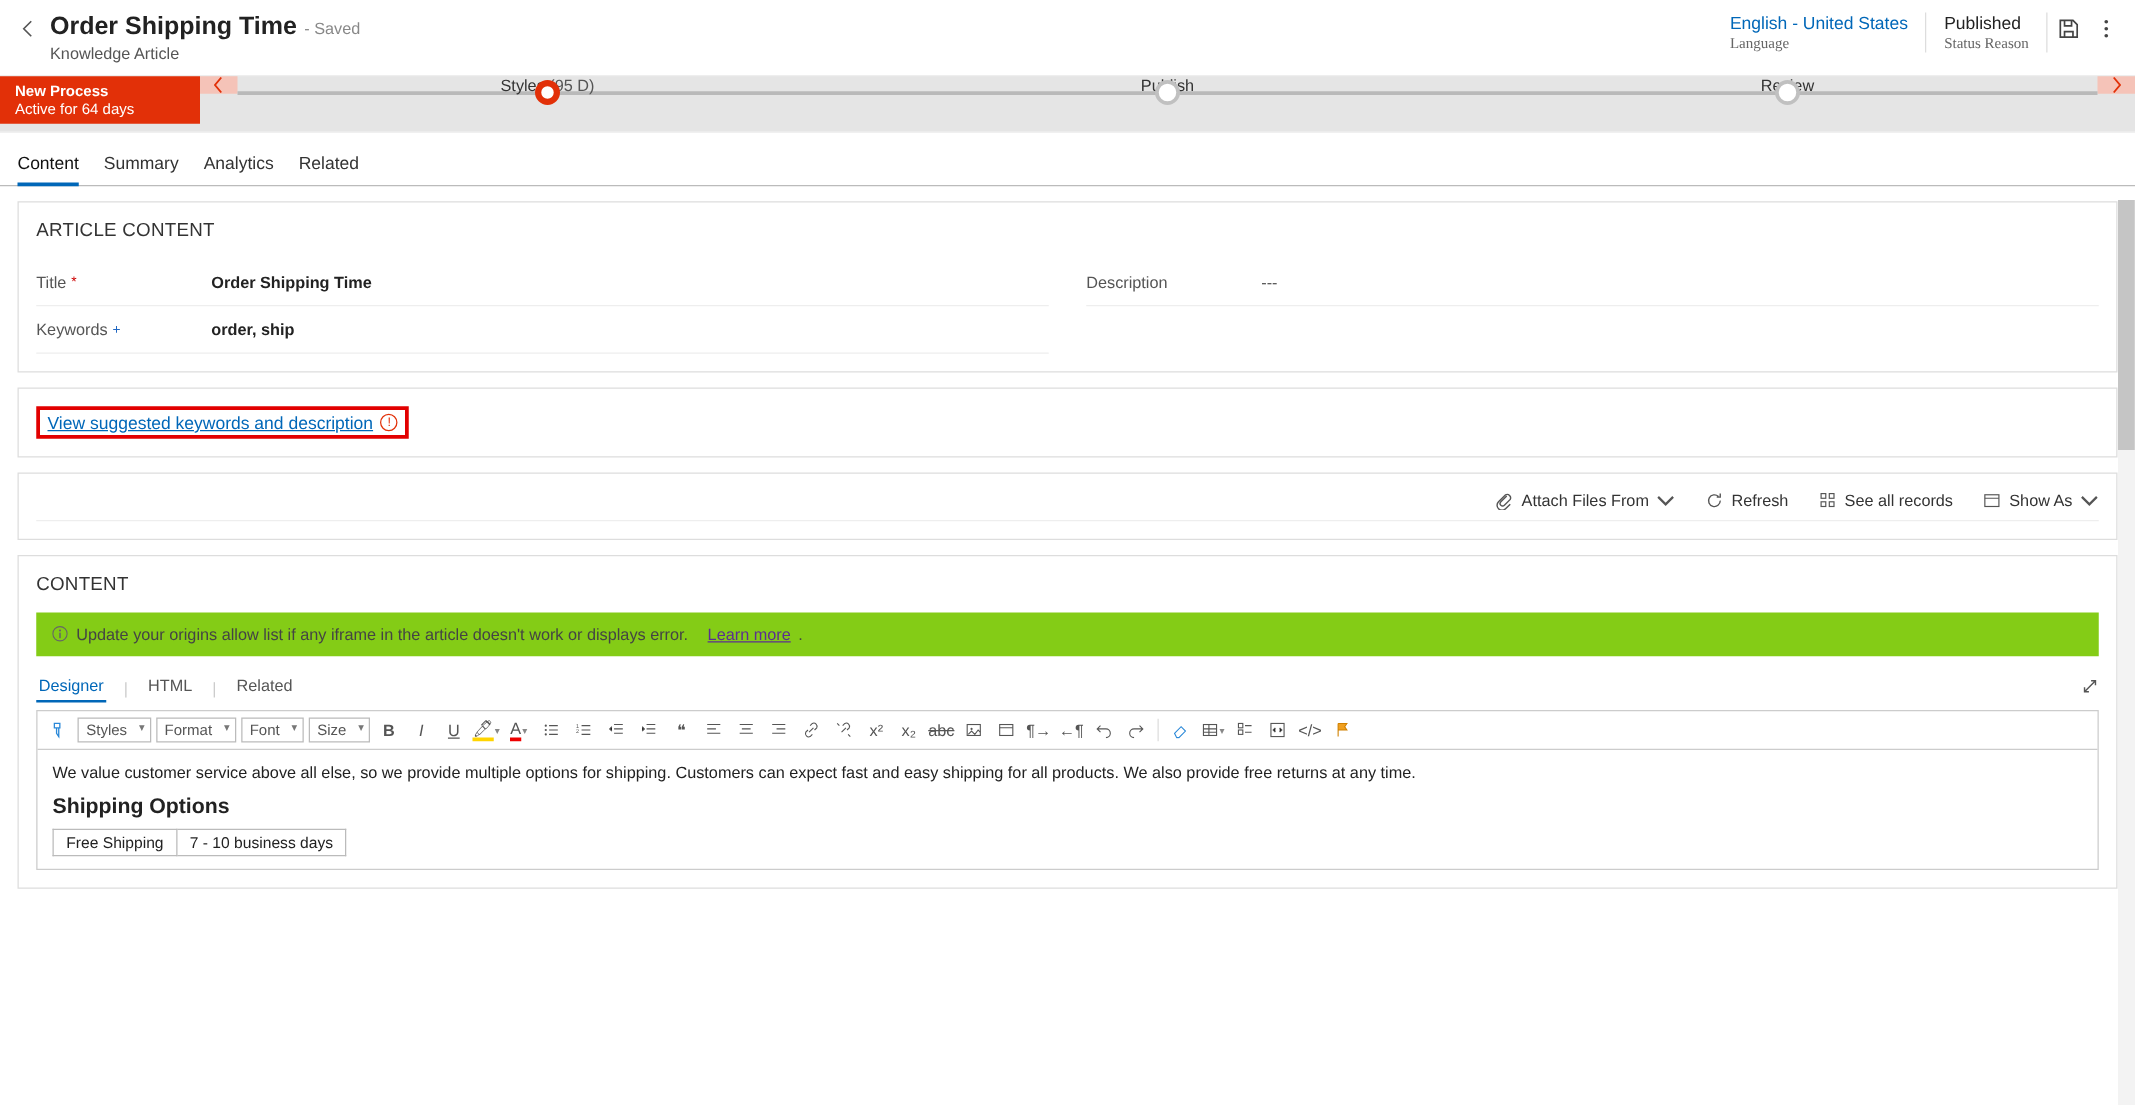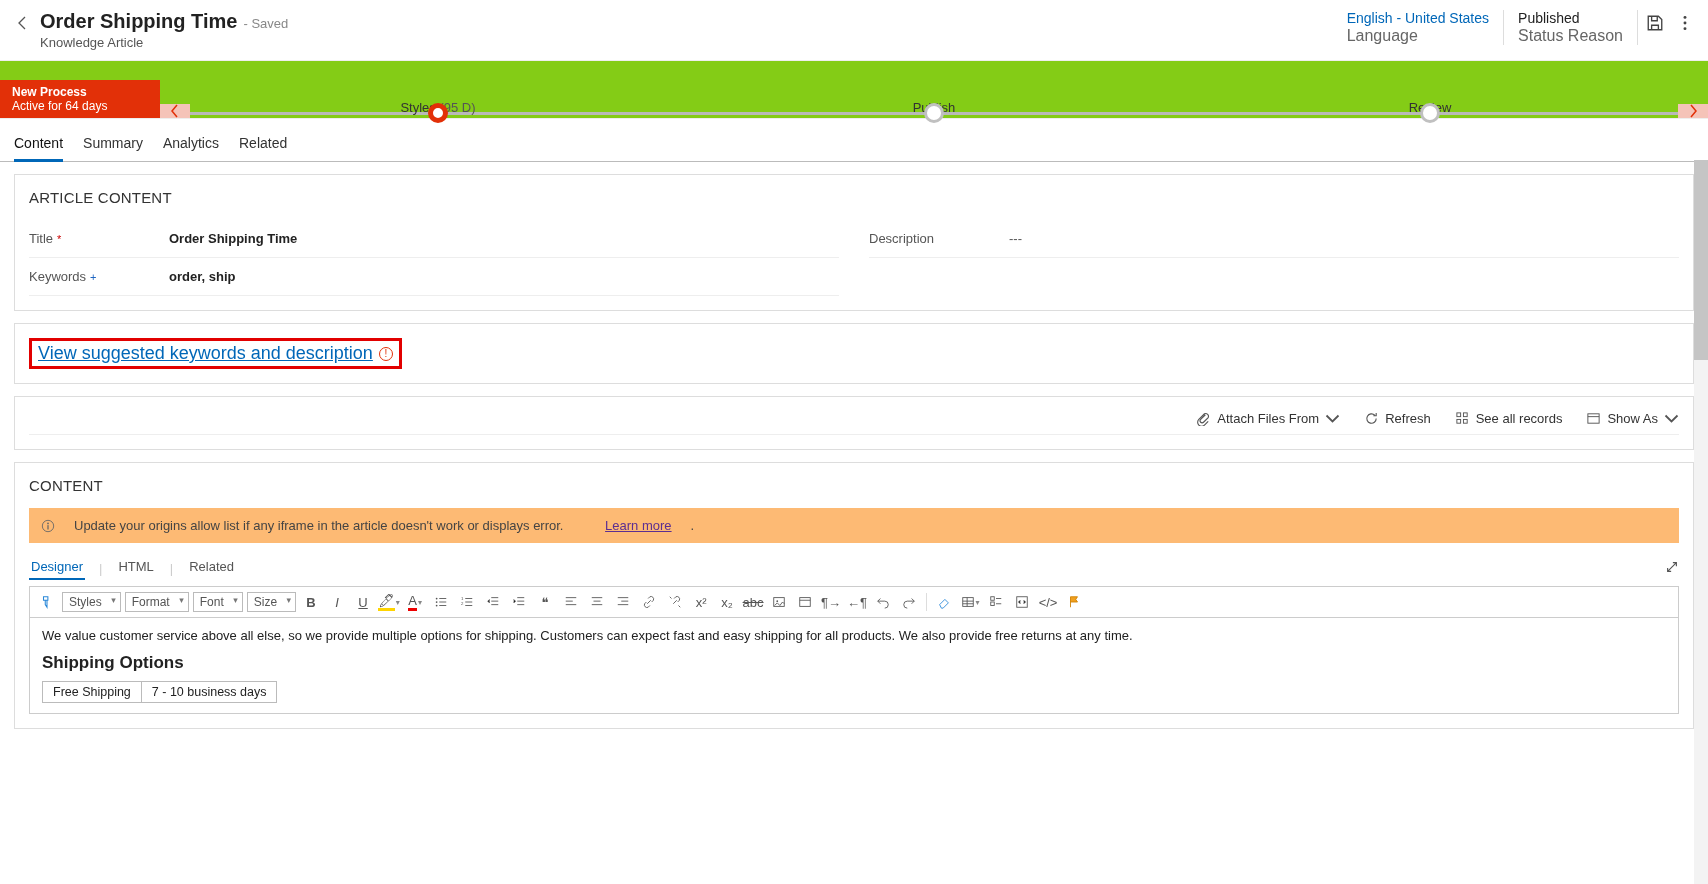--- a/index.html
+++ b/index.html
@@ -67,41 +67,42 @@
     .header-field .value-link {
       color: #0067b8;
       font-size: 14px;
     }
     .header-field .value-plain {
       font-size: 14px;
       color: #222;
     }
     .header-field .caption {
       color: #666;
-      font-size: 16px;
+      font-size: 12px;
       margin-top: 1px;
+      font-family: Liberation Serif, serif;
     }
     .header-icons {
       display: flex;
       gap: 12px;
       align-items: center;
       padding: 4px 0 0 8px;
     }
     .header-icon {
       width: 18px;
       height: 18px;
       color: #444;
       cursor: pointer;
     }
     
     .process-bar {
       display: flex;
-      align-items: flex-end;
-      height: 59px;
-      background: #84cc16;
+      align-items: flex-start;
+      height: 46px;
+      background: #e5e5e5;
       border-top: 1px solid #eee;
       border-bottom: 1px solid #eee;
     }
     .process-info {
       background: #e23008;
       color: white;
       padding: 5px 12px;
       display: flex;
       flex-direction: column;
       justify-content: center;
@@ -231,21 +232,21 @@
     .highlight-box {
       display: inline-flex;
       align-items: center;
       border: 3px solid #e20000;
       padding: 2px 6px;
       gap: 6px;
     }
     .highlight-box a {
       color: #0067b8;
       text-decoration: underline;
-      font-size: 18px;
+      font-size: 14px;
     }
     .alert-icon {
       width: 14px; height: 14px;
       border: 1px solid #e23008;
       border-radius: 50%;
       color: #e23008;
       display: flex; align-items:center; justify-content:center;
       font-size: 10px;
     }
     
@@ -261,27 +262,27 @@
     }
     .attach-item {
       display: flex;
       align-items: center;
       gap: 6px;
       cursor: pointer;
     }
     .attach-item svg, .attach-item .ico { width: 15px; height: 15px; color: #555;}
     
     .info-banner {
-      background: #fdba74;
+      background: #84cc16;
       padding: 10px 12px;
       color: #444;
       font-size: 13px;
       display: flex;
-      align-items: center;
-      gap: 19px;
+      align-items: flex-start;
+      gap: 6px;
       margin-bottom: 14px;
     }
     .info-banner a { color: #5c2e91; text-decoration: underline; }
     .editor-tabs {
       display: flex;
       gap: 14px;
       align-items: center;
       font-size: 13px;
       margin-bottom: 6px;
     }

